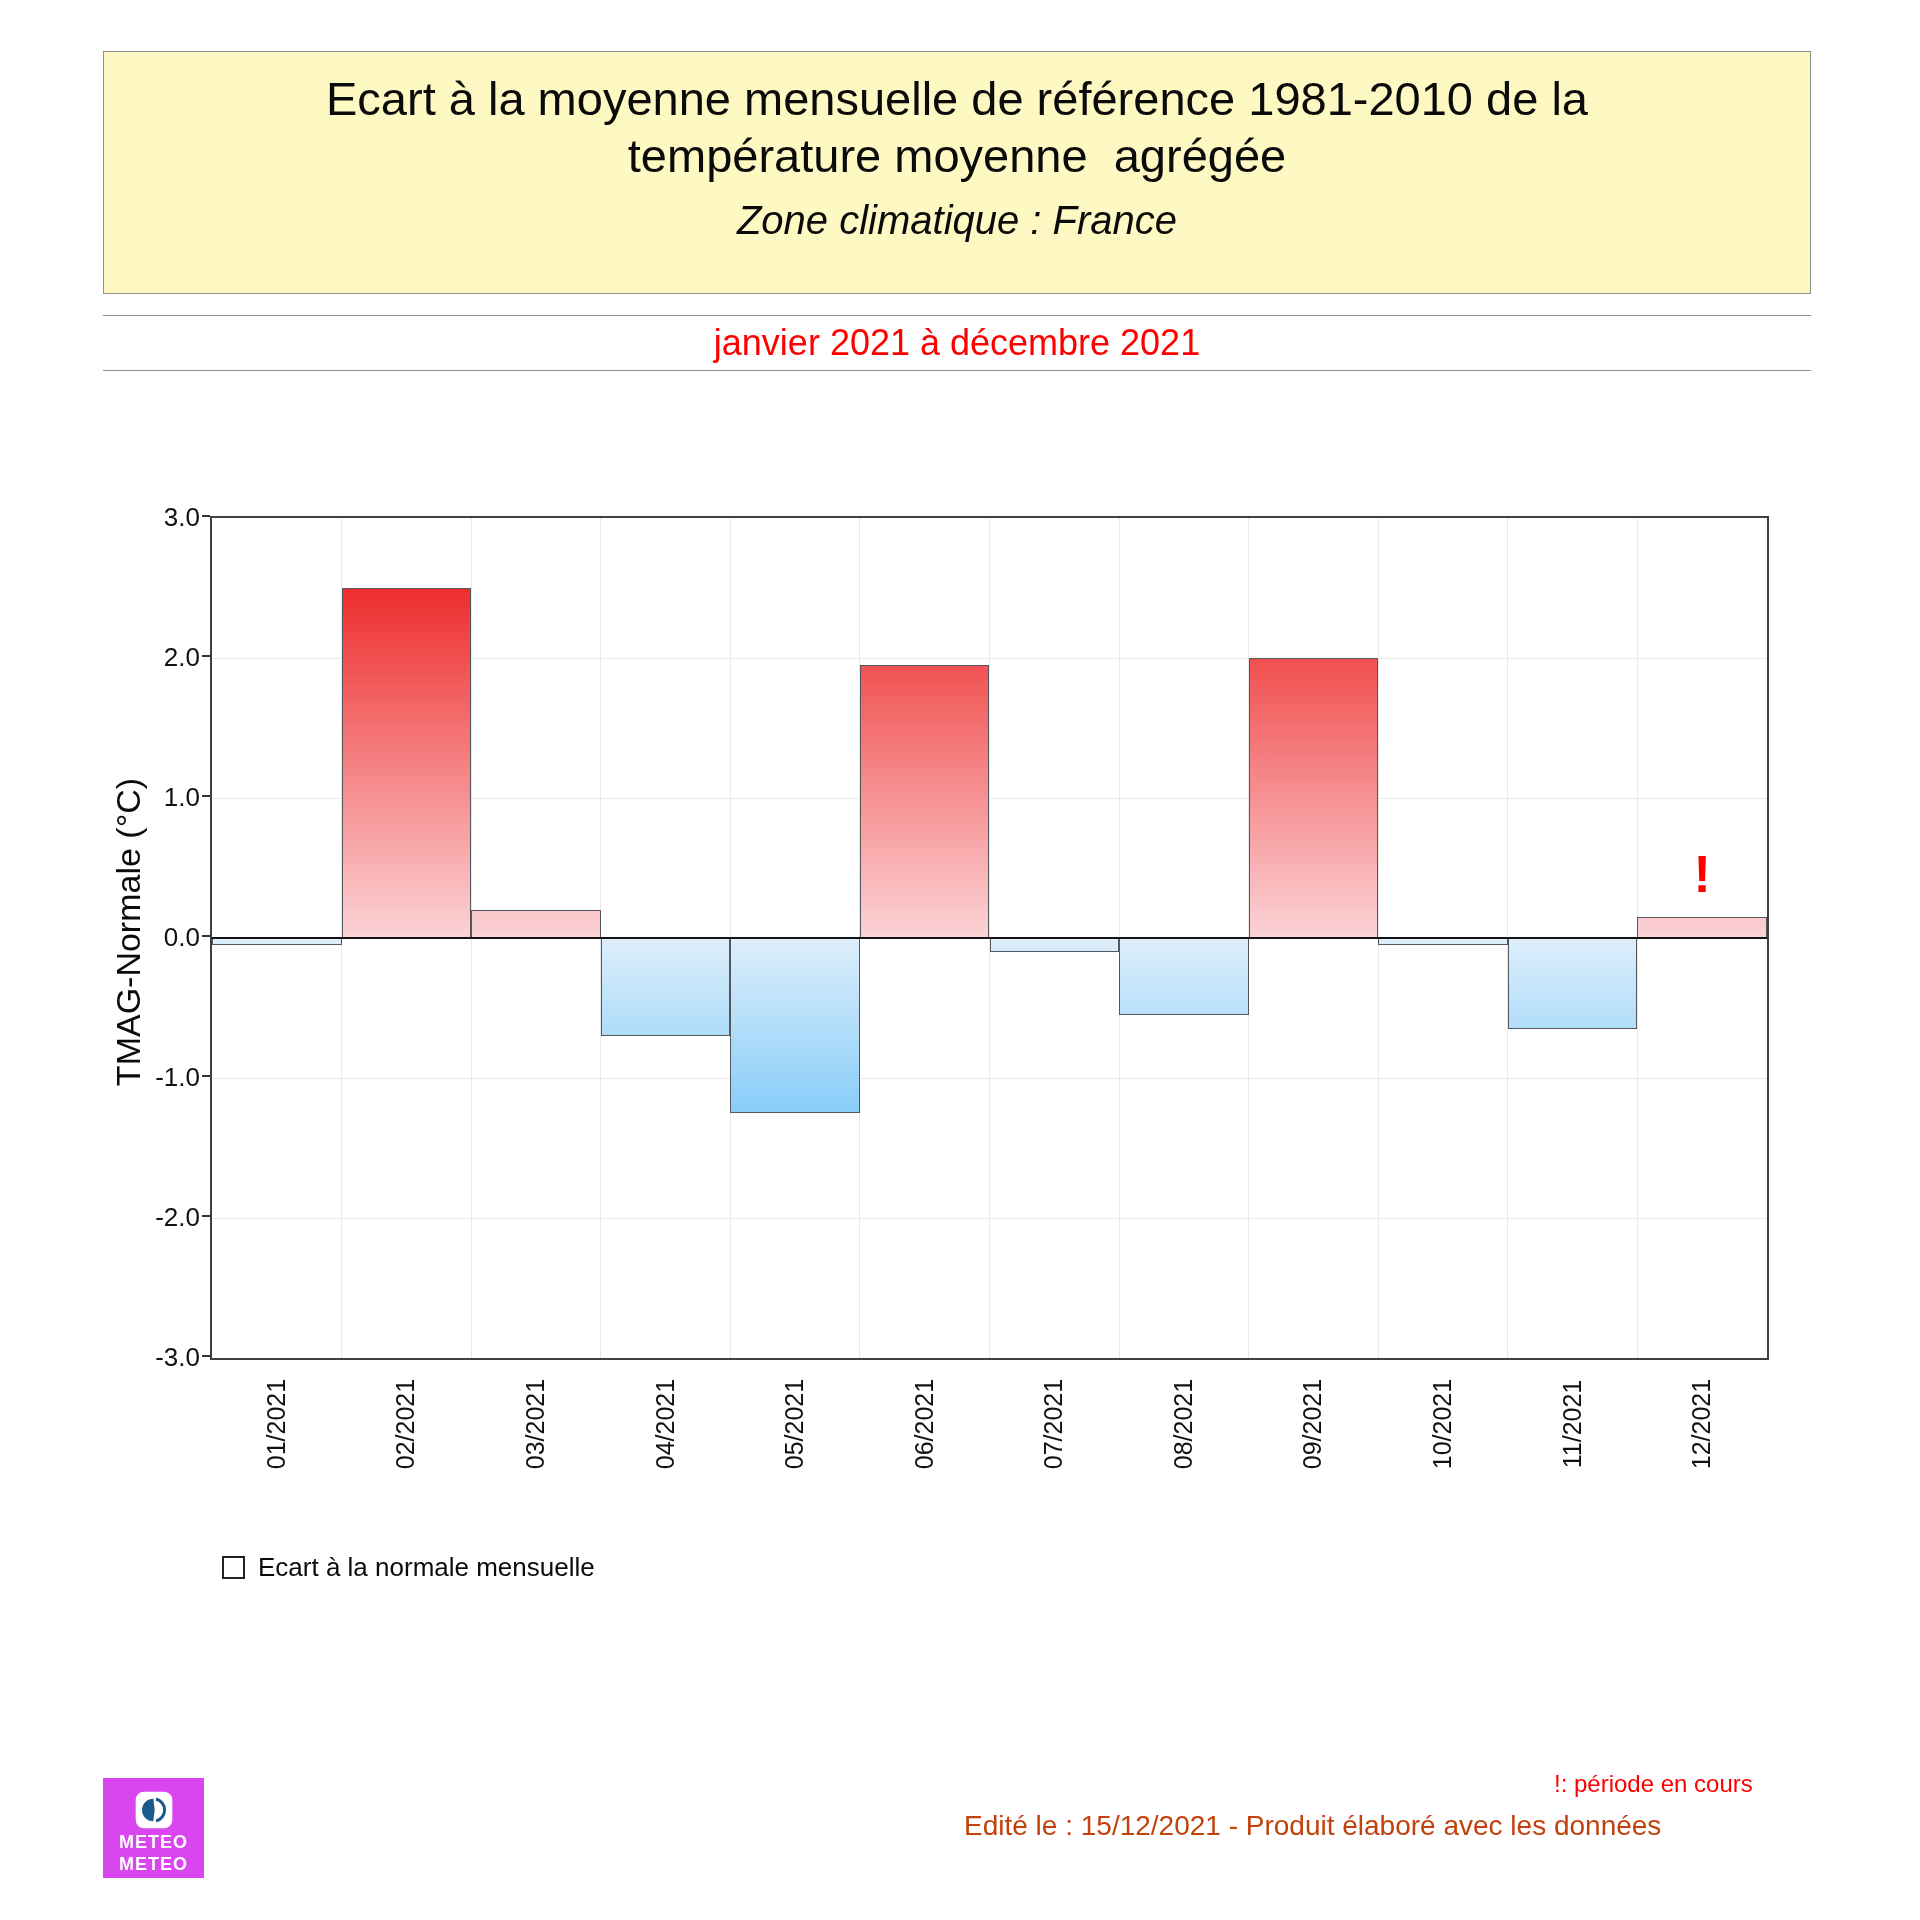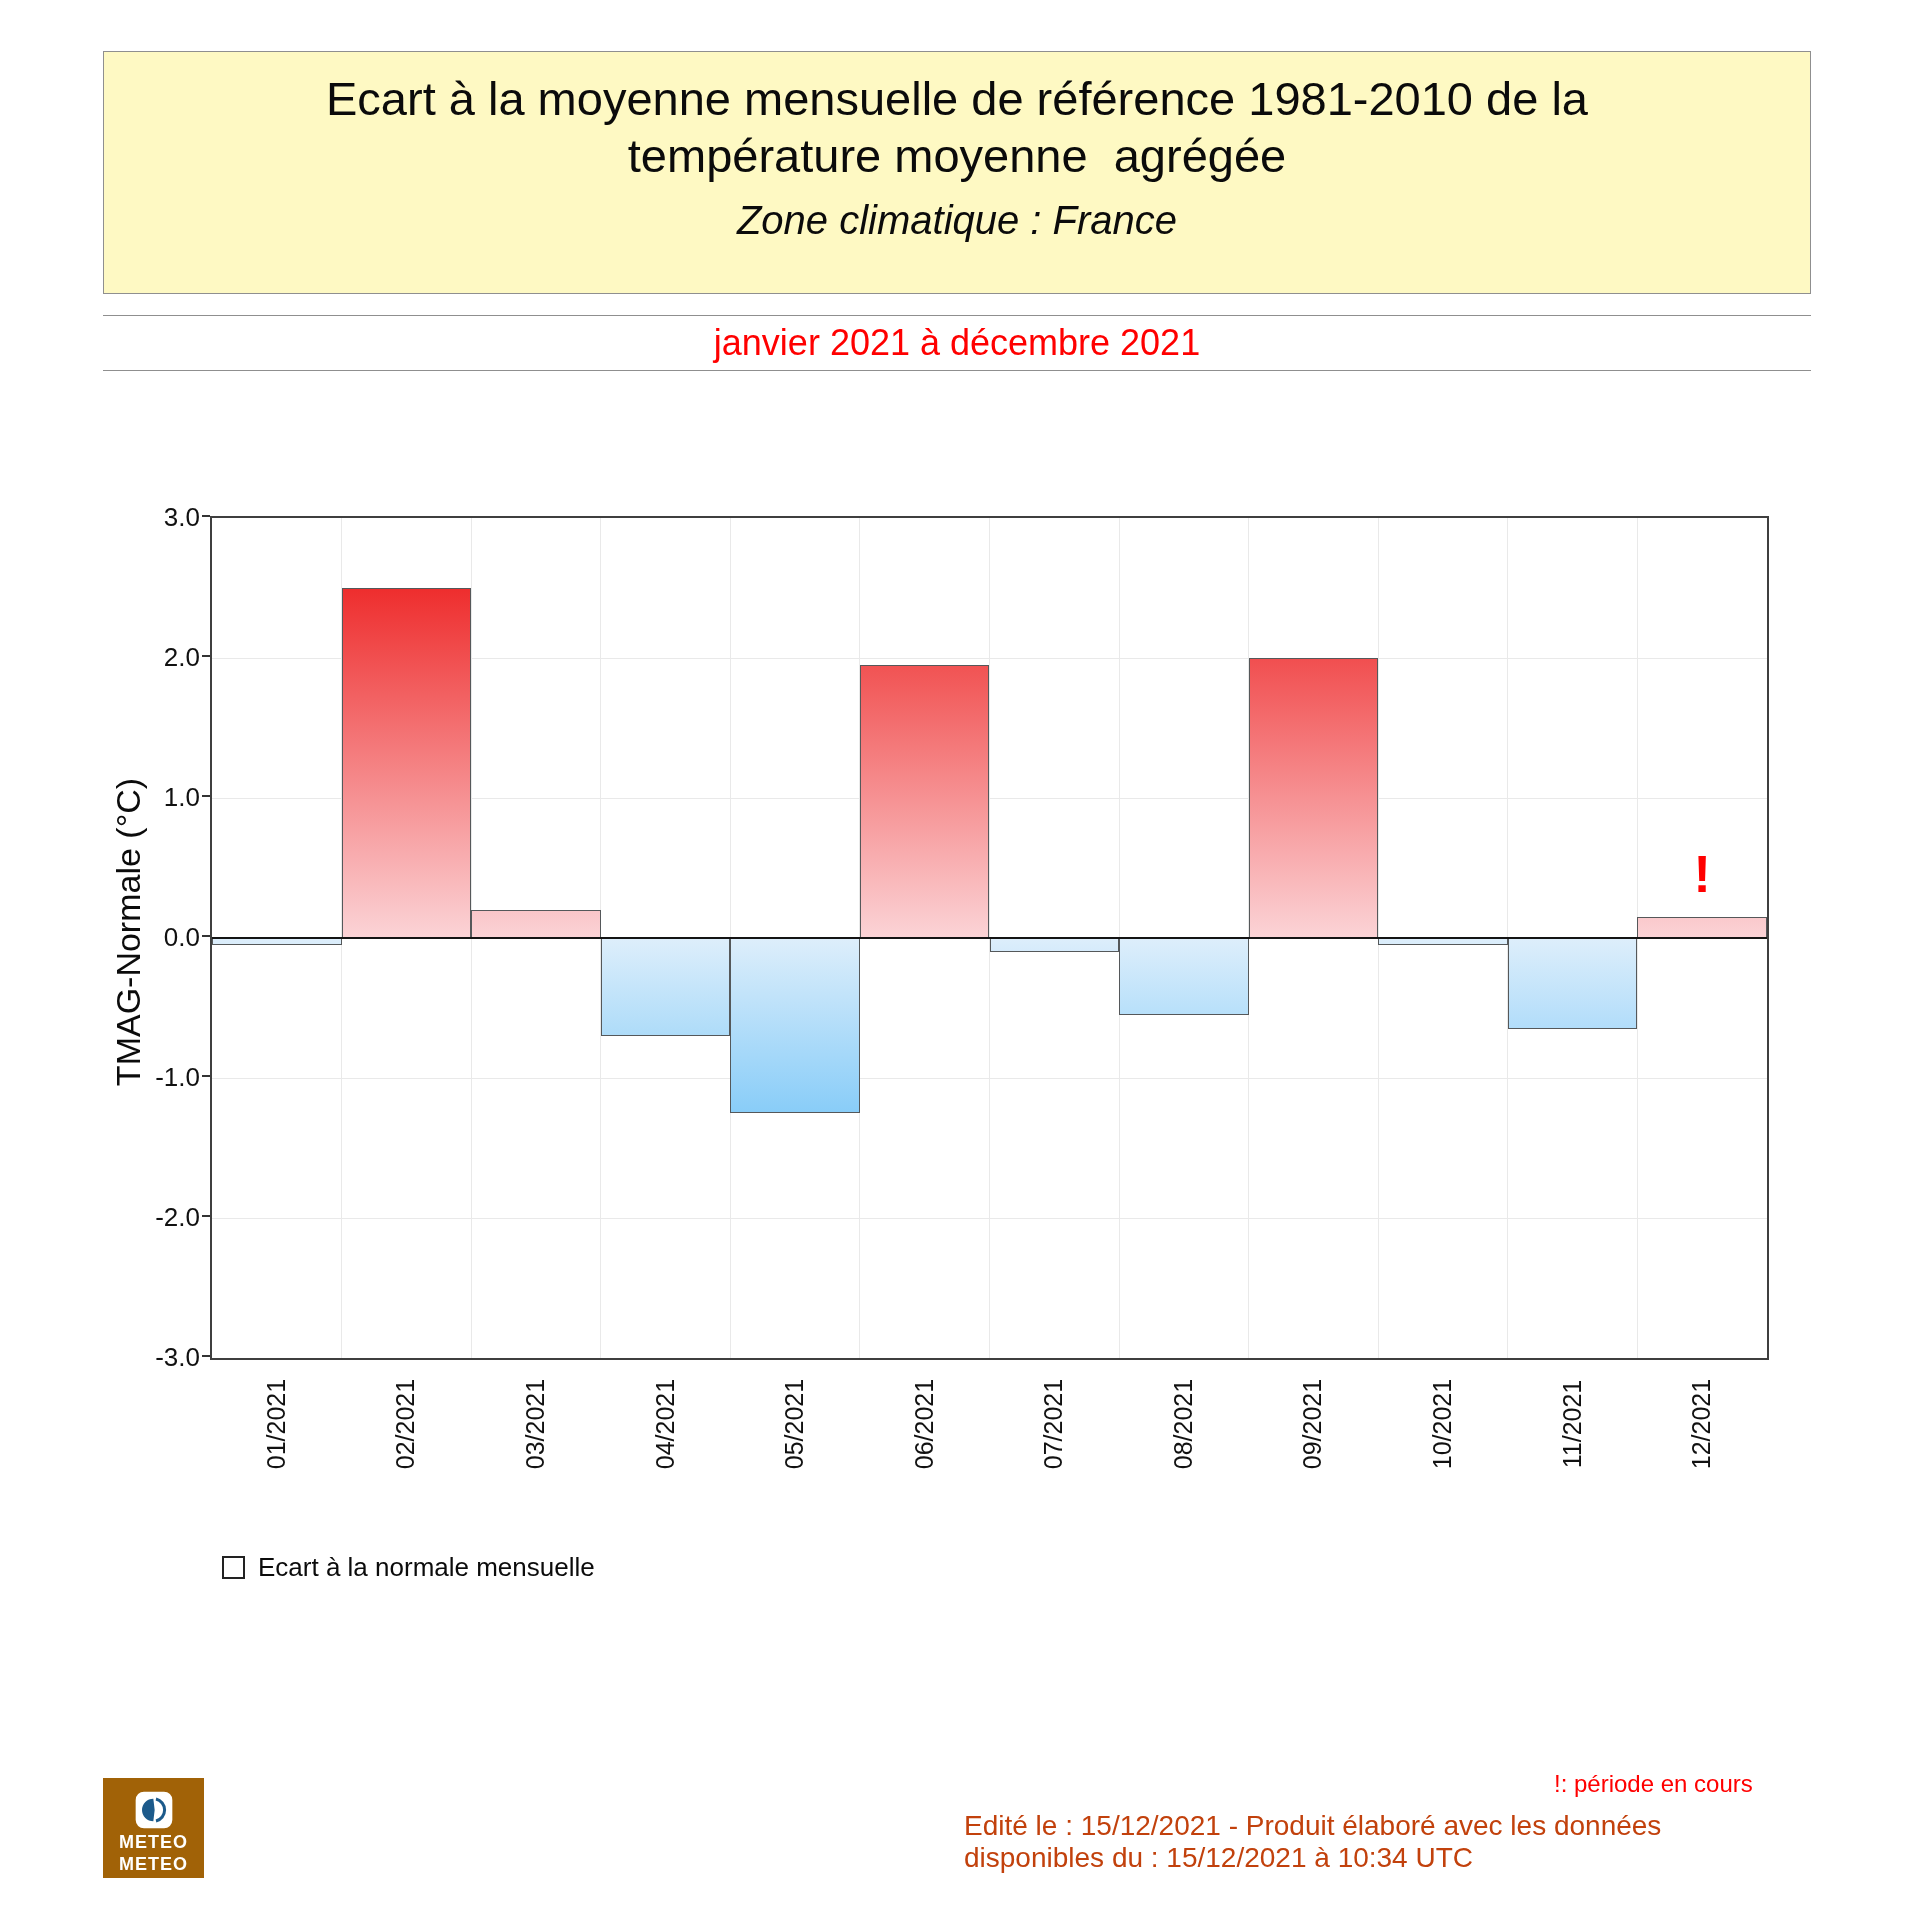--- a/index.html
+++ b/index.html
@@ -28,21 +28,21 @@
   .ytick-mark{position:absolute;height:2px;background:#333;}
   .xtick-label{position:absolute;transform:translate(-50%,-50%) rotate(-90deg);
                font-size:25px;color:#111;white-space:nowrap;}
   .y-axis-title{position:absolute;left:128px;top:932px;transform:translate(-50%,-50%) rotate(-90deg);
                 font-size:34px;color:#0b0b0b;white-space:nowrap;}
   
   .legend{position:absolute;left:222px;top:1552px;display:flex;align-items:center;}
   .legend-swatch{width:19px;height:19px;background:#ffffff;border:2px solid #222;}
   .legend-label{font-size:26px;margin-left:13px;color:#0b0b0b;}
   
-  .logo{position:absolute;left:103px;top:1778px;width:101px;height:100px;background:#a16207;
+  .logo{position:absolute;left:103px;top:1778px;width:101px;height:100px;background:#d946ef;
         display:flex;flex-direction:column;align-items:center;}
   .logo-glyph{margin-top:12px;width:40px;height:40px;}
   .logo-text{color:#ffffff;font-weight:bold;font-size:18px;line-height:19px;letter-spacing:1px;margin-top:3px;}
   .marker-note{position:absolute;left:1554px;top:1770px;width:246px;color:#ff0000;font-size:24px;white-space:nowrap;}
   .credits{position:absolute;left:964px;top:1810px;font-size:28px;line-height:32px;color:#c2410c;}
 </style>
 </head>
 <body>
 
 <div class="page">
@@ -134,16 +134,15 @@
       <path d="M13.2 5.4 A6.8 6.8 0 0 1 13.2 18.6" stroke="#1c5a8b" stroke-width="1.8" fill="none"></path>
     </svg>
     <div class="logo-text">METEO</div>
     <div class="logo-text">METEO</div>
   </div>
 
   <div class="marker-note">!: période en cours</div>
 
   <div class="credits">
     <div>Edité le : 15/12/2021 - Produit élaboré avec les données</div>
-    <div>disponibles du : 15/12/2021 à 10:34 UTC</div>
   </div>
 
 </div>
 
 </body></html>

